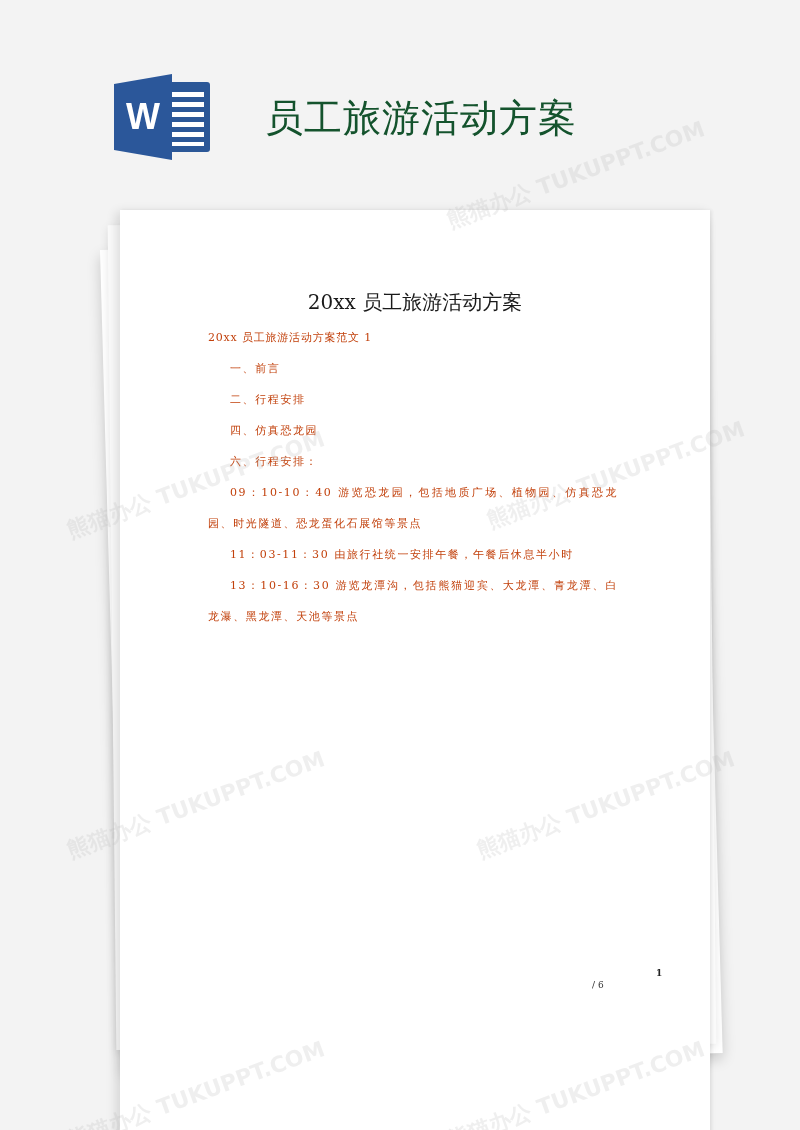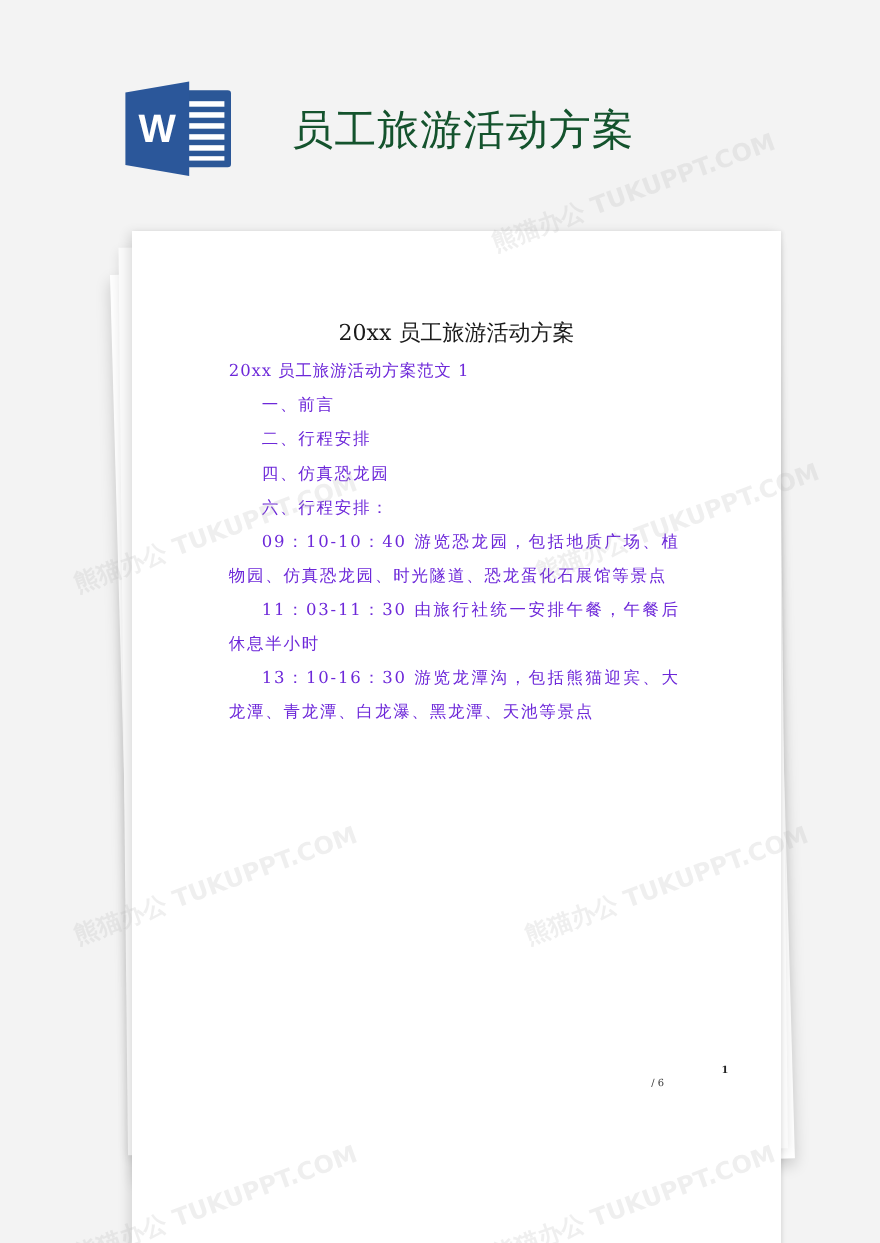--- a/index.html
+++ b/index.html
@@ -68,22 +68,22 @@
       text-align: center;
       font-size: 20px;
       color: #1a1a1a;
       line-height: 28px;
       white-space: nowrap;
     }
     .doc-body {
       position: absolute;
       left: 88px; top: 112px;
       width: 410px;
-      font-size: 15px;
-      color: #6d28d9;
+      font-size: 11px;
+      color: #c2410c;
       line-height: 31px;
     }
     .doc-body p {
       margin: 0;
       text-align: justify;
       letter-spacing: 1.6px;
     }
     .doc-body p.indent {
       text-indent: 2em;
     }

